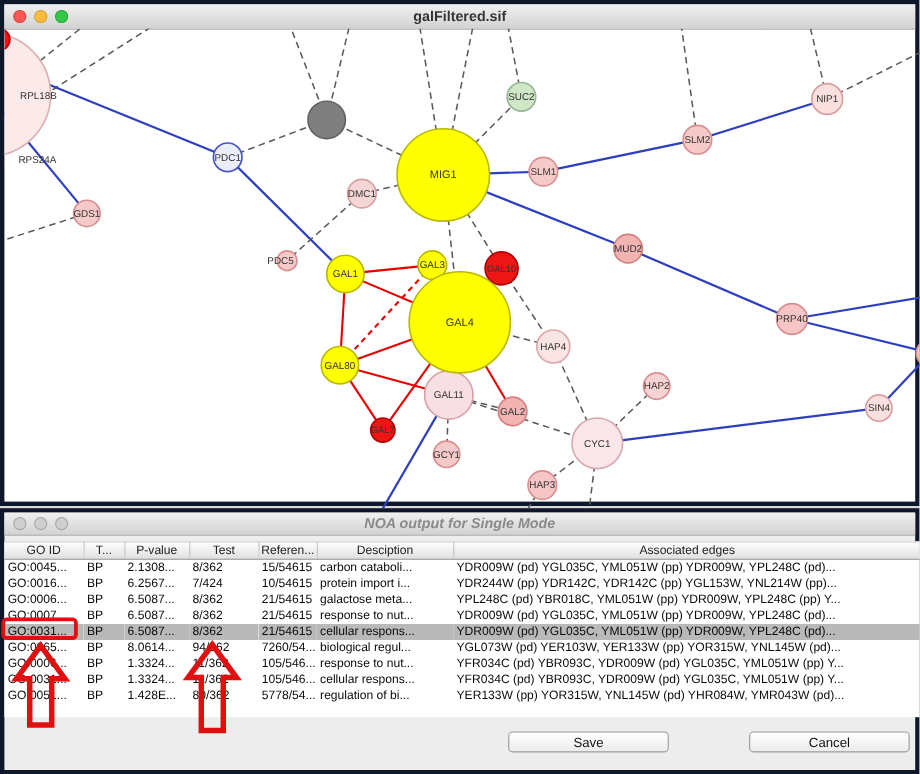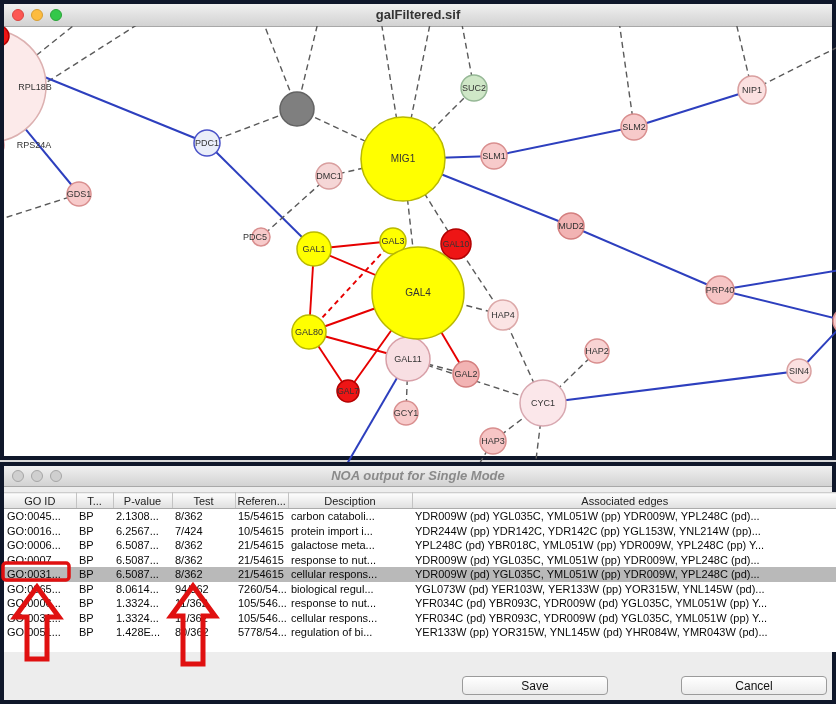--- a/index.html
+++ b/index.html
@@ -54,21 +54,21 @@
     height:14.5px;line-height:14.5px;font-size:11px;color:#0a0a0a;
     padding:0 3px;overflow:hidden;white-space:nowrap;
   }
   #noa-table tr.selected td{background:#b9b9b9;}
 
   .mac-button{
     position:absolute;height:19px;box-sizing:border-box;
     background:linear-gradient(#ffffff,#ececec);
     border:1px solid #9b9b9b;border-radius:4px;
     font-family:"Liberation Sans", sans-serif;font-size:12px;color:#111;
-    text-align:center;padding:0;margin-top:11px;
+    text-align:center;padding:0;
   }
   #save-button{left:458px;top:199px;width:146px;}
   #cancel-button{left:677px;top:199px;width:146px;}
 
   #annotation-overlay{position:absolute;left:0;top:0;width:836px;height:704px;pointer-events:none;}
 </style>
 </head>
 <body>
 
 <div class="window" id="graph-window">

